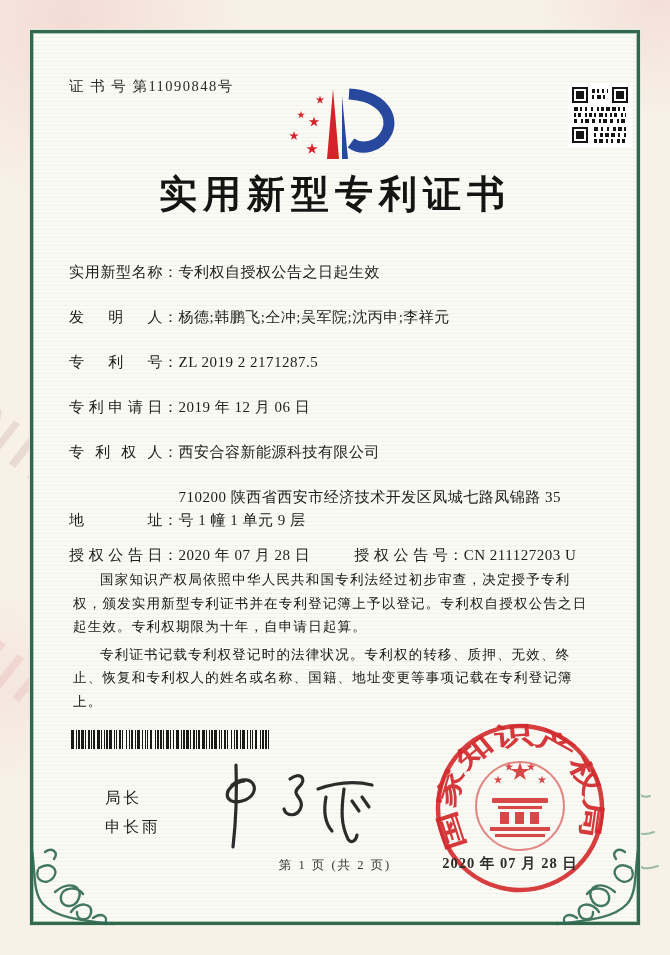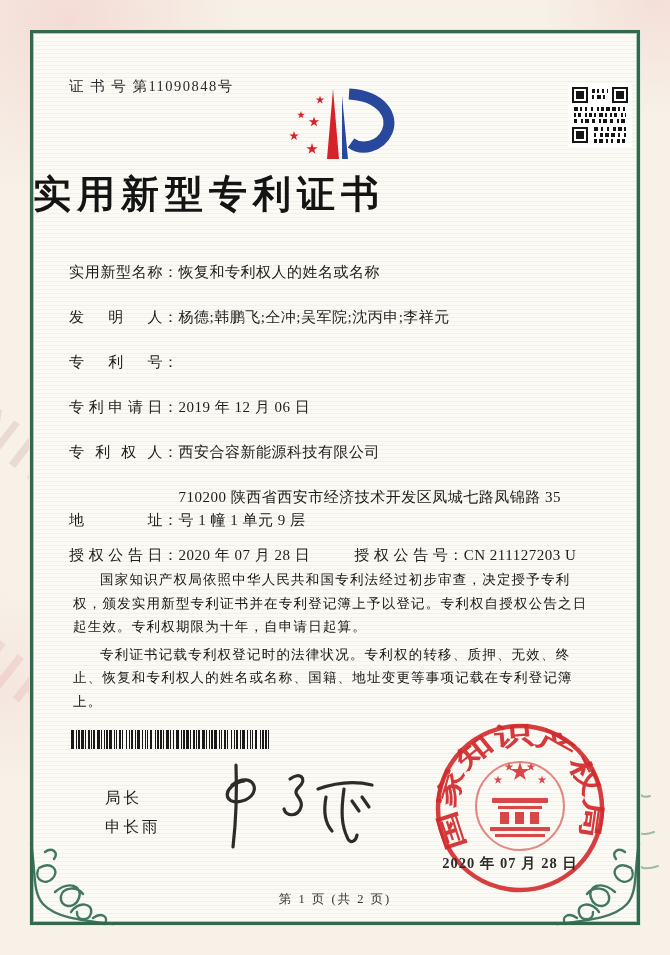--- a/index.html
+++ b/index.html
@@ -26,21 +26,21 @@
     border:3px solid #33684e;
     box-shadow:inset 0 0 0 1px #a9c8b5, 0 0 0 1px #dfe8df;
     background:
       repeating-linear-gradient(180deg, rgba(106,156,128,.08) 0 1px, transparent 1px 4px),
       #fbfaf4;
   }
   .cert-no{position:absolute;left:36px;top:44px;font-size:14.5px;color:#2a2a2a;letter-spacing:1.5px;}
   .logo{position:absolute;left:256px;top:50px;}
   .qr{position:absolute;left:535px;top:50px;background:#fff;padding:2px;}
   .title{
-    position:absolute;left:0;right:0;top:136px;text-align:left;
+    position:absolute;left:0;right:0;top:136px;text-align:center;
     font-size:38px;font-weight:bold;letter-spacing:6px;color:#141414;
   }
   .fields{position:absolute;left:36px;right:30px;top:228px;font-size:15px;color:#1d1d1d;}
   .row{display:flex;align-items:flex-end;line-height:23px;margin-bottom:22px;letter-spacing:.5px;}
   .row-addr{margin-bottom:12px;}
   .lab{
     display:inline-block;width:94px;flex:0 0 94px;
     text-align:justify;text-align-last:justify;-moz-text-align-last:justify;
   }
   .colon{flex:0 0 auto;}
@@ -54,21 +54,21 @@
   }
   .body-text p{margin:4px;text-indent:2em;}
   .barcode{position:absolute;left:38px;top:697px;}
   .director{position:absolute;left:72px;top:750px;font-size:15.5px;color:#222;letter-spacing:3px;line-height:29px;}
   .signature{position:absolute;left:165px;top:726px;}
   .seal{position:absolute;left:399px;top:687px;}
   .seal-date{
     position:absolute;left:389px;top:821px;width:176px;text-align:center;
     font-size:14.5px;font-weight:bold;color:#2d2d2d;letter-spacing:1px;
   }
-  .footer{position:absolute;left:0;right:0;top:858px;text-align:center;font-size:12.5px;color:#333;letter-spacing:2px;}
+  .footer{position:absolute;left:0;right:0;top:824px;text-align:center;font-size:12.5px;color:#333;letter-spacing:2px;}
   .fl{position:absolute;pointer-events:none;}
   .fl-left{left:-8px;bottom:-10px;}
   .fl-right{right:-8px;bottom:-10px;transform:scaleX(-1);}
   .squiggle{position:absolute;left:612px;top:770px;}
 </style>
 </head>
 <body>
 
 <div class="wm wm-top">CNIPA</div>
 <div class="wm wm-right">CNIPA</div>
@@ -151,30 +151,31 @@
       <path d="M24,56 h32" stroke-dasharray="3 2 4 3 2"></path>
     </g>
   </svg>
 
   <div class="title">实用新型专利证书</div>
 
   <div class="fields">
     <div class="row">
       <span class="lab">实用新型名称</span>
         <span class="colon">：</span>
-      <span class="val">恢复和专利权人的姓名或名称</span>
+      <span class="val">专利权自授权公告之日起生效</span>
     </div>
     <div class="row">
       <span class="lab">发明人</span>
         <span class="colon">：</span>
       <span class="val">杨德;韩鹏飞;仝冲;吴军院;沈丙申;李祥元</span>
     </div>
     <div class="row">
       <span class="lab">专利号</span>
         <span class="colon">：</span>
+      <span class="val">ZL 2019 2 2171287.5</span>
     </div>
     <div class="row">
       <span class="lab">专利申请日</span>
         <span class="colon">：</span>
       <span class="val">2019 年 12 月 06 日</span>
     </div>
     <div class="row">
       <span class="lab">专利权人</span>
         <span class="colon">：</span>
       <span class="val">西安合容新能源科技有限公司</span>

